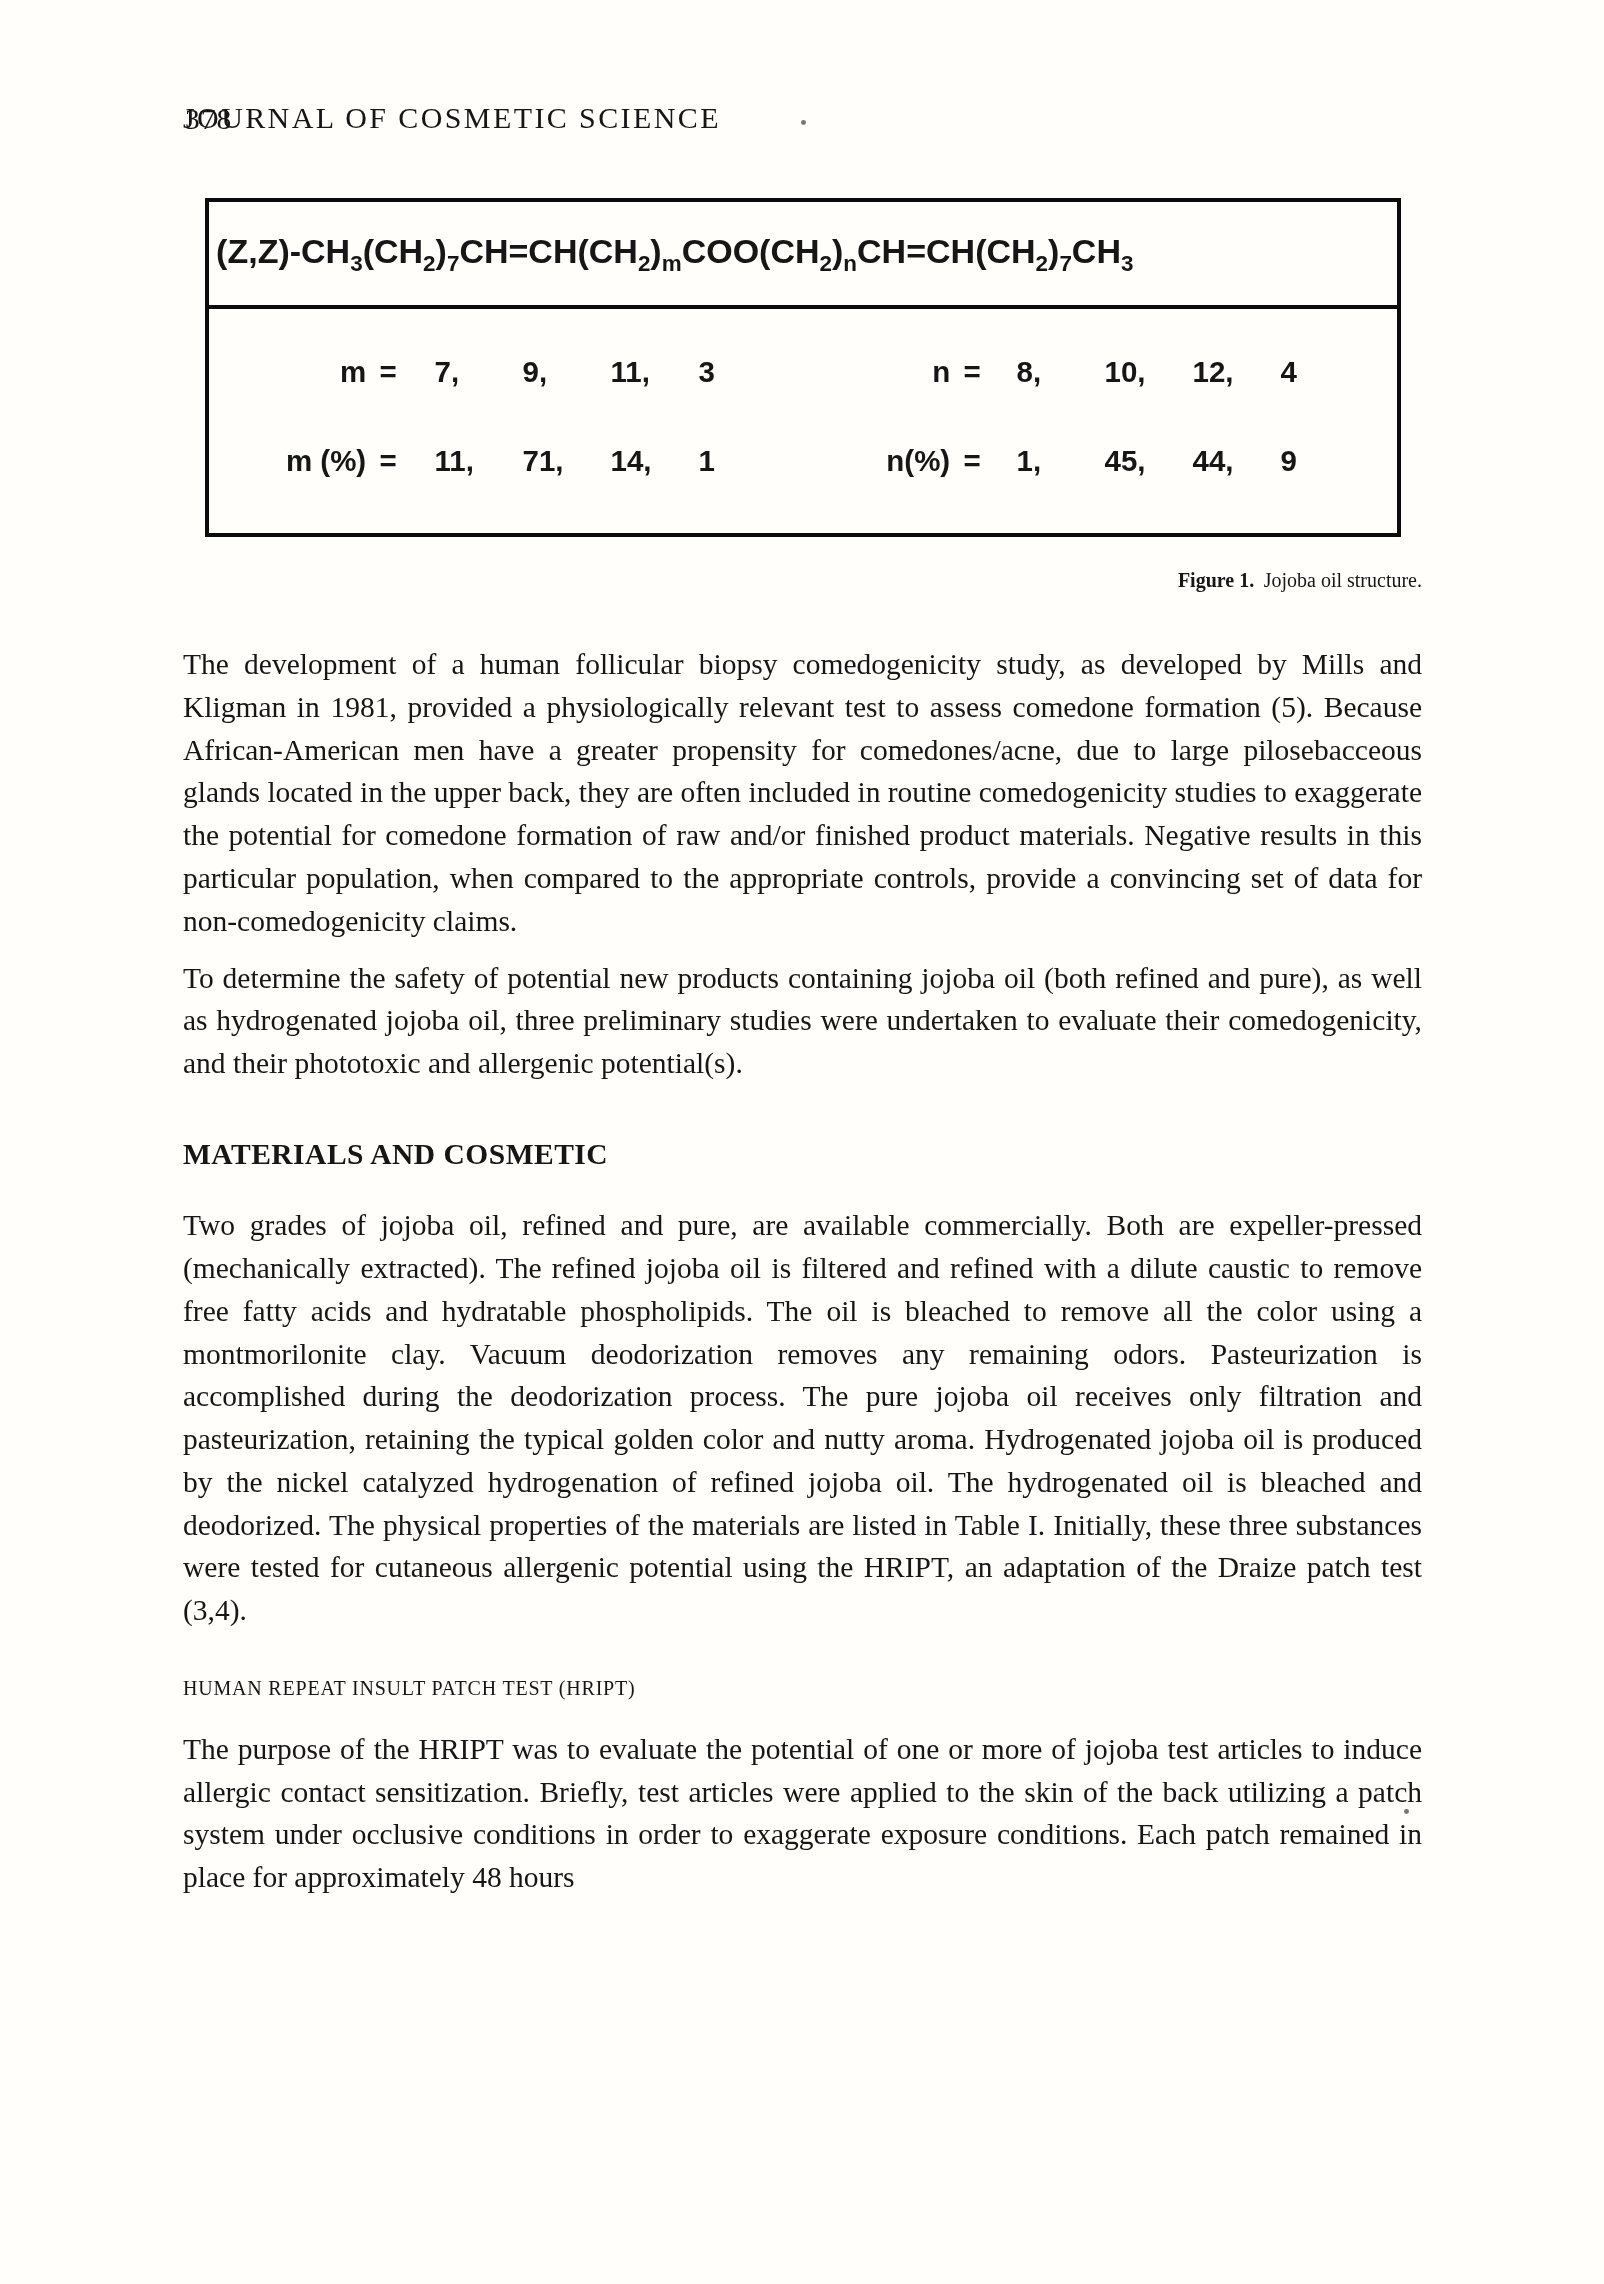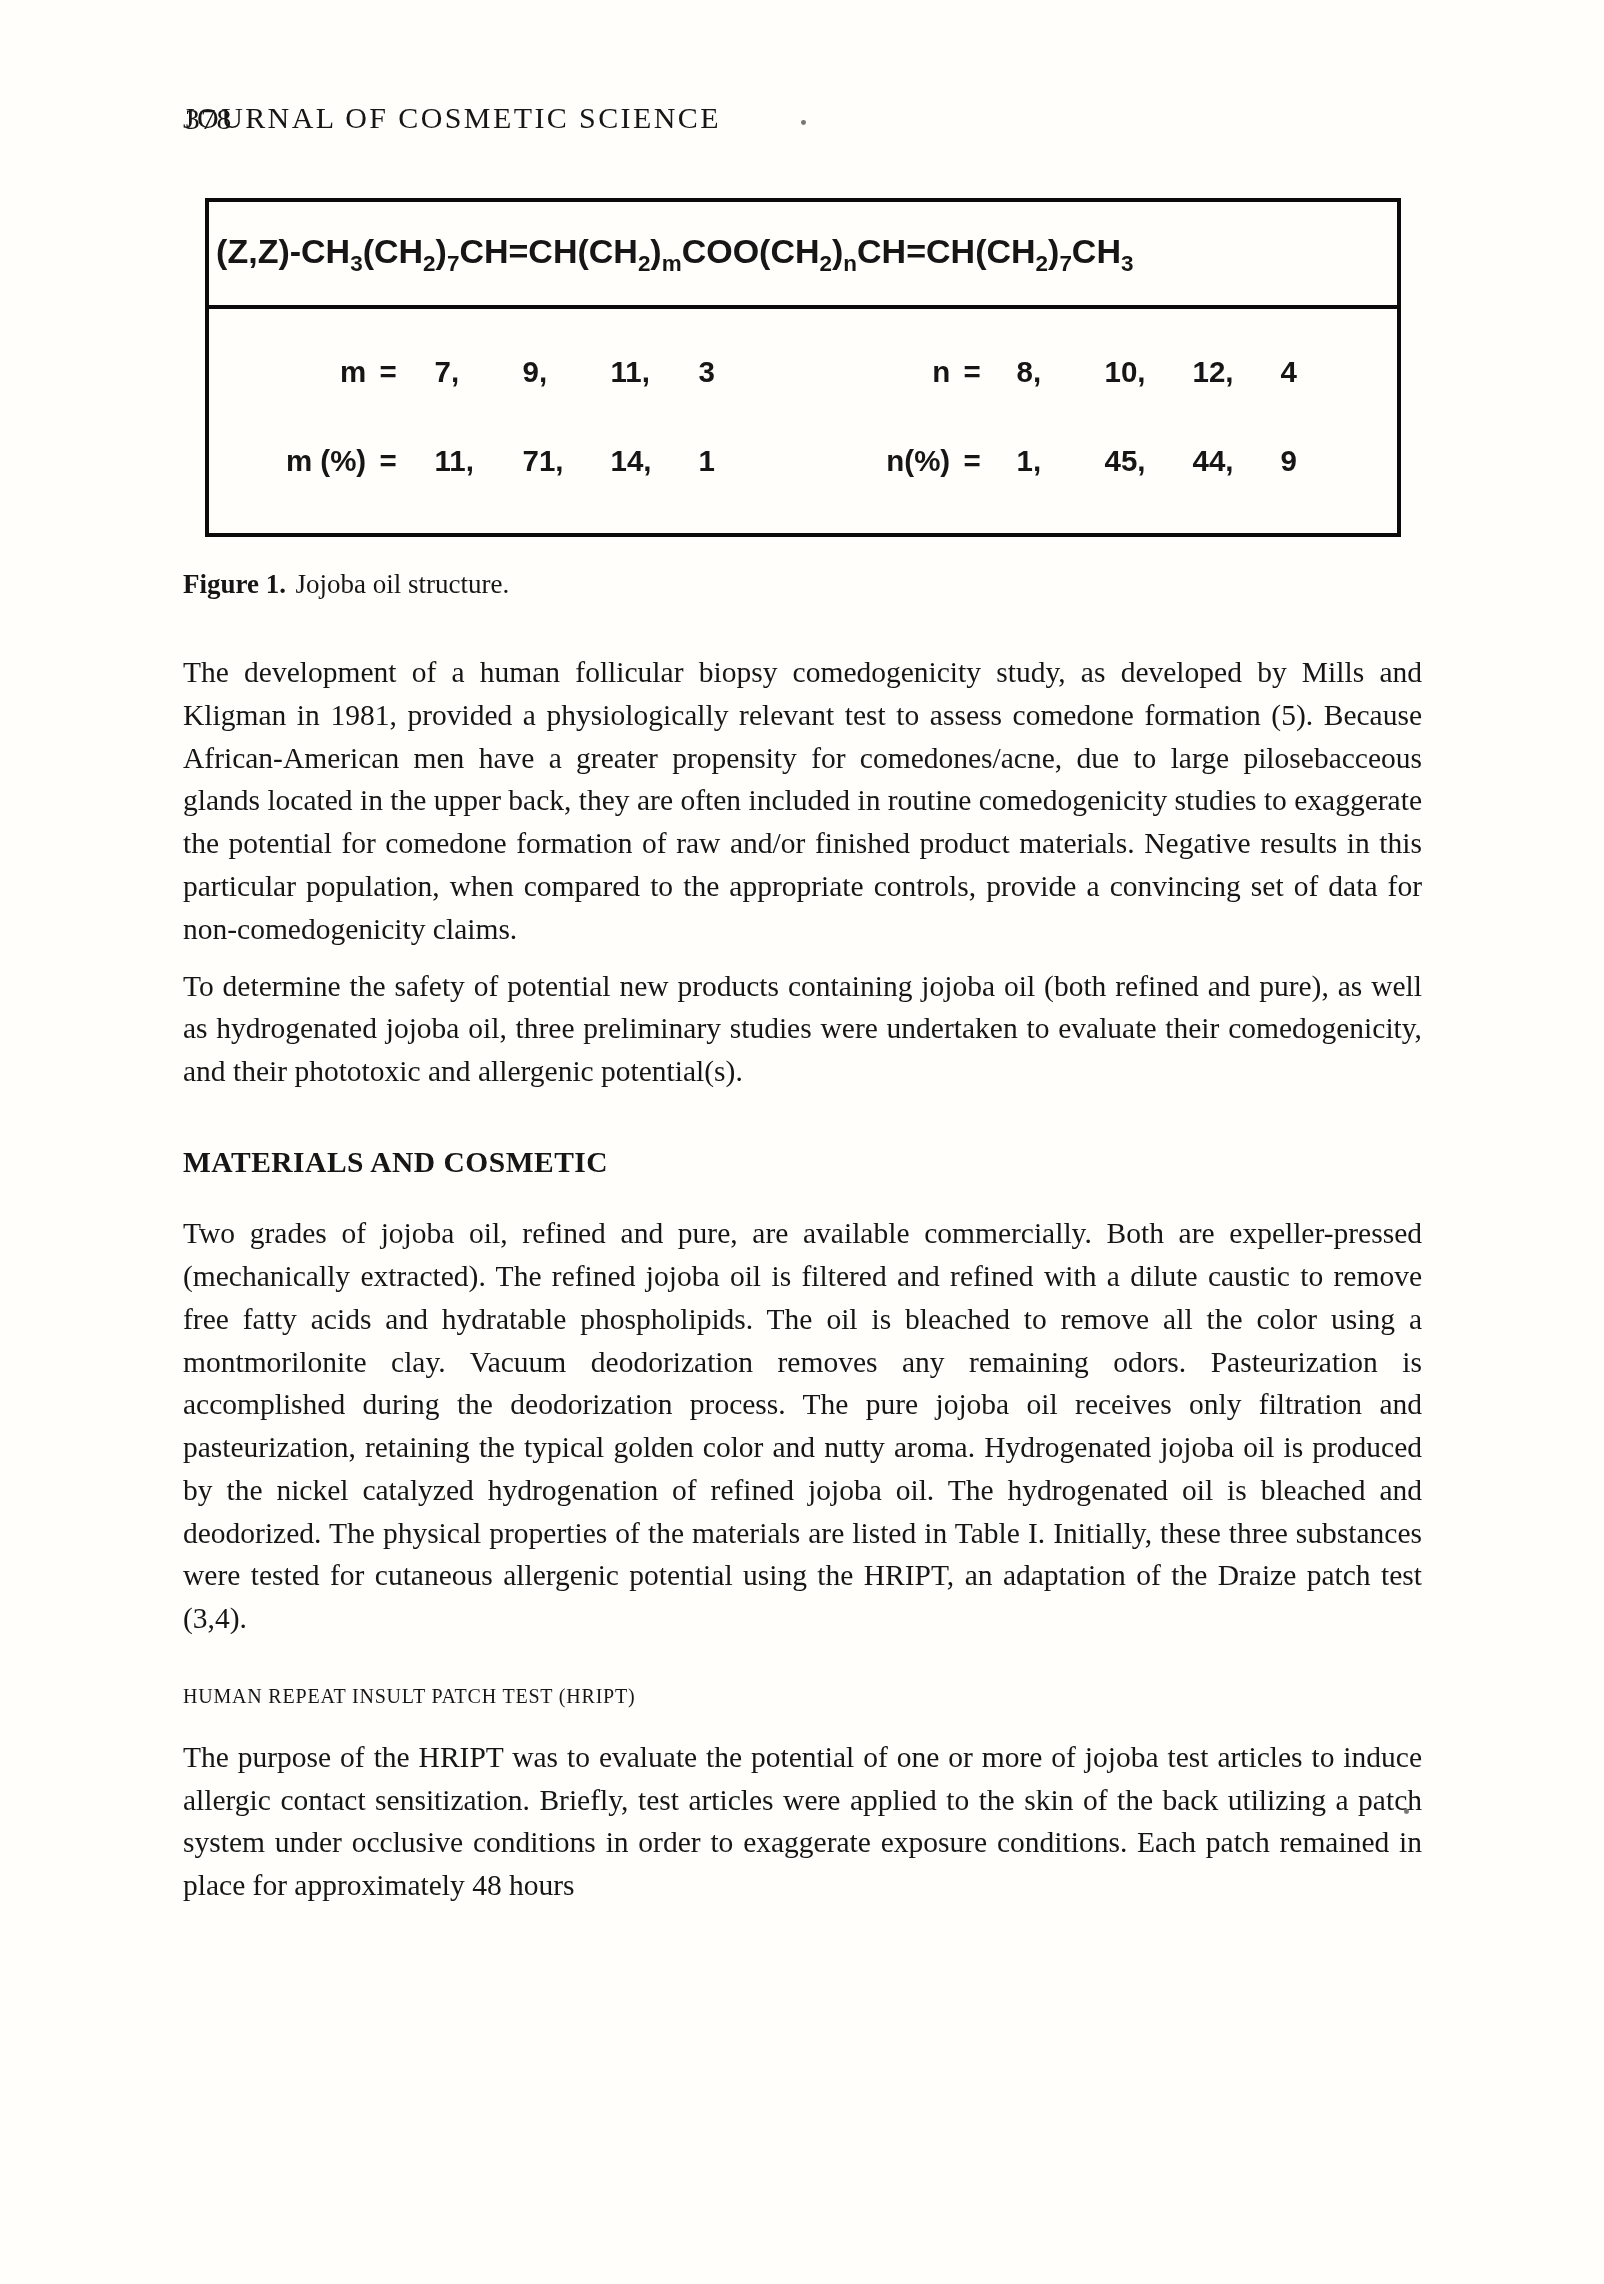--- a/index.html
+++ b/index.html
@@ -56,23 +56,23 @@
   }
   .values-row { display: flex; justify-content: space-between; }
   .values-group { display: grid; align-items: baseline; }
   .m-group { grid-template-columns: 112px 55px 88px 88px 88px 57px; }
   .n-group { grid-template-columns: 91px 53px 88px 88px 88px 57px; }
   .v-label { text-align: right; padding-right: 13.3px; white-space: nowrap; }
   .v-eq { text-align: left; }
   .v-num { text-align: left; }
 
   .figure-caption {
-    text-align: left;
+    text-align: right;
     margin-top: 32px;
-    font-size: 27px;
+    font-size: 20px;
   }
   .caption-label { font-weight: bold; margin-right: 9.5px; }
 
   
   .article-body {
     margin-top: 51px;
     font-size: 29.5px;
     line-height: 1.45;
     text-align: justify;
   }

